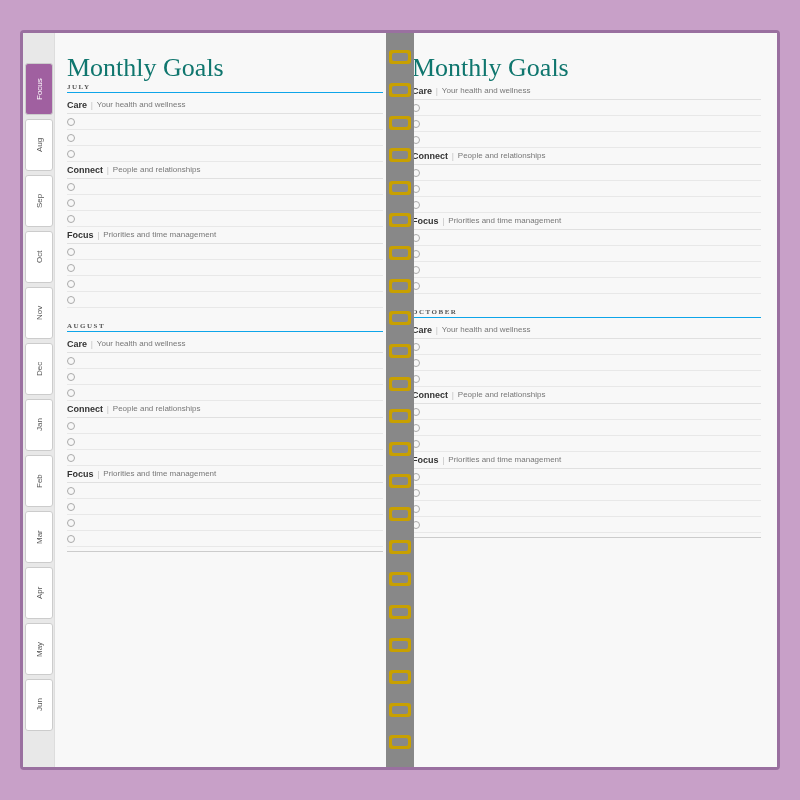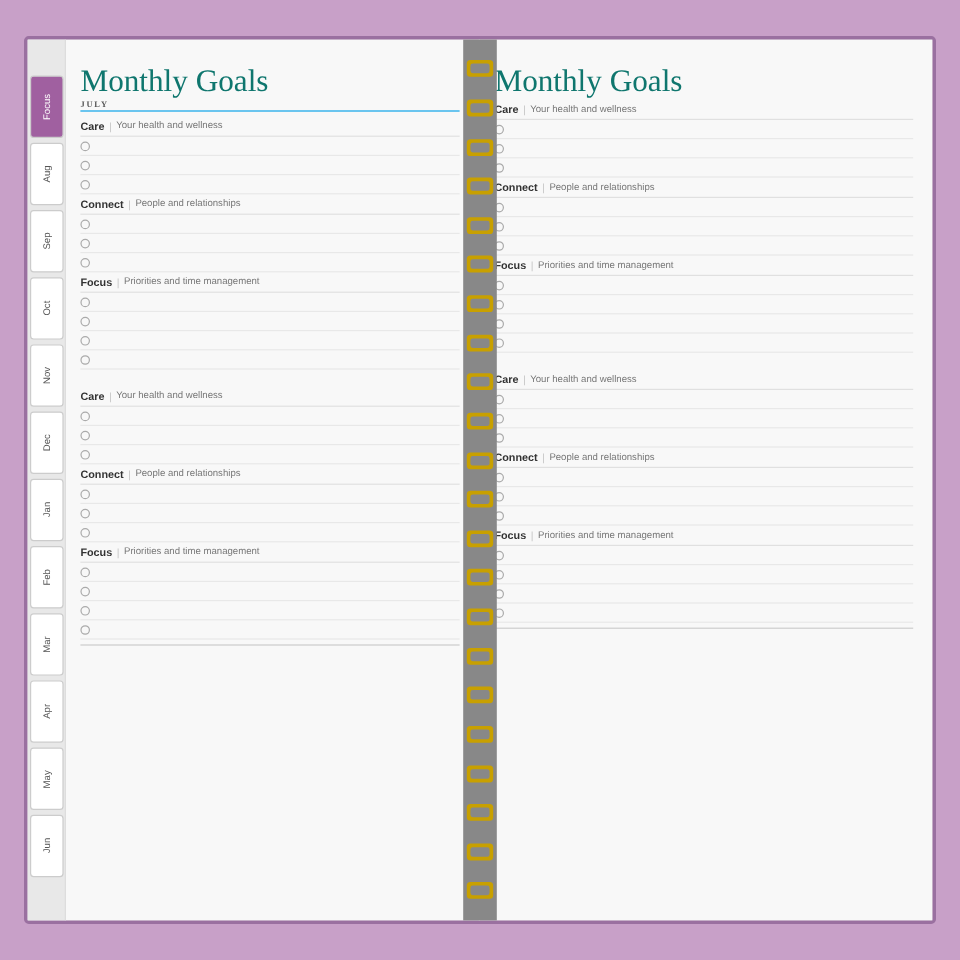--- a/index.html
+++ b/index.html
@@ -243,20 +243,21 @@
             <div class="circle-bullet"></div>
           </div>
         <div class="goal-line">
             <div class="circle-bullet"></div>
           </div>
       </div>
 
       <div class="spacer"></div>
 
       <div class="month-section">
+        <div class="month-label">AUGUST</div>
 
         <div class="category-row">
           <span class="category-label">Care</span>
           <span class="category-divider">|</span>
           <span class="category-desc">Your health and wellness</span>
         </div>
         <div class="goal-line">
             <div class="circle-bullet"></div>
           </div>
         <div class="goal-line">
@@ -377,20 +378,21 @@
             <div class="circle-bullet"></div>
           </div>
         <div class="goal-line">
             <div class="circle-bullet"></div>
           </div>
       </div>
 
       <div class="spacer"></div>
 
       <div class="month-section">
+        <div class="month-label">OCTOBER</div>
         <div class="category-row">
           <span class="category-label">Care</span>
           <span class="category-divider">|</span>
           <span class="category-desc">Your health and wellness</span>
         </div>
         <div class="goal-line">
             <div class="circle-bullet"></div>
           </div>
         <div class="goal-line">
             <div class="circle-bullet"></div>

